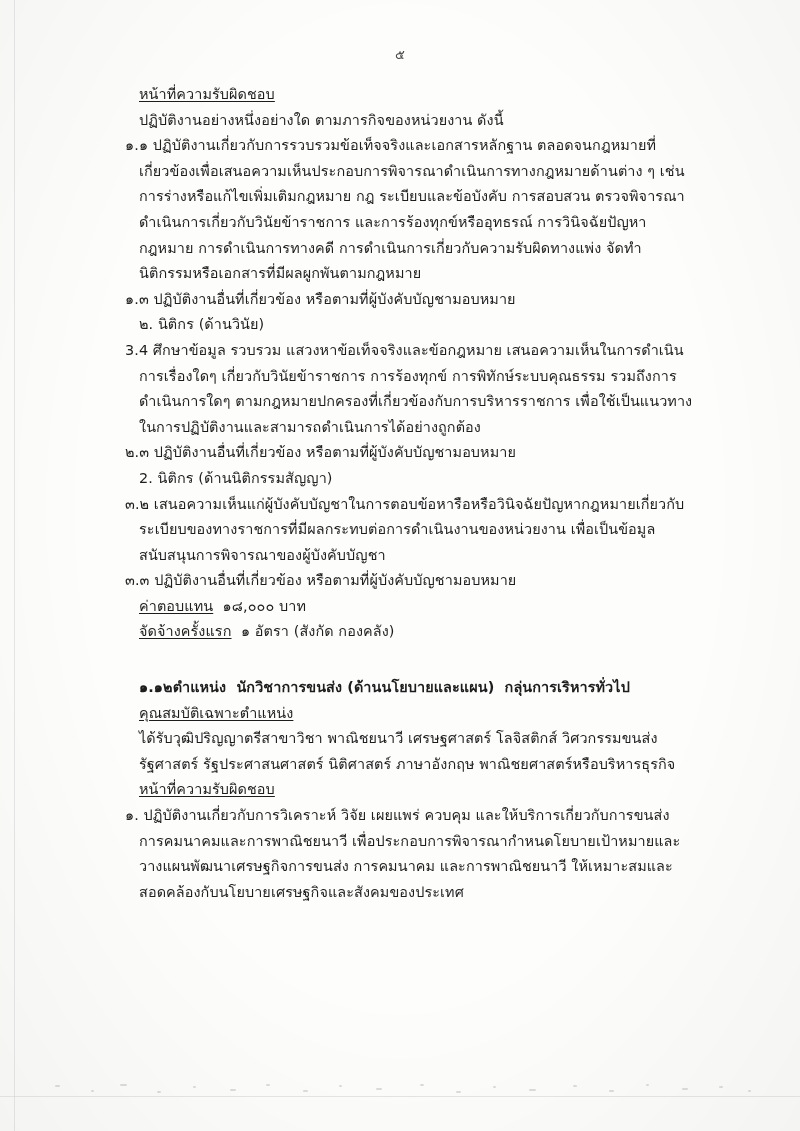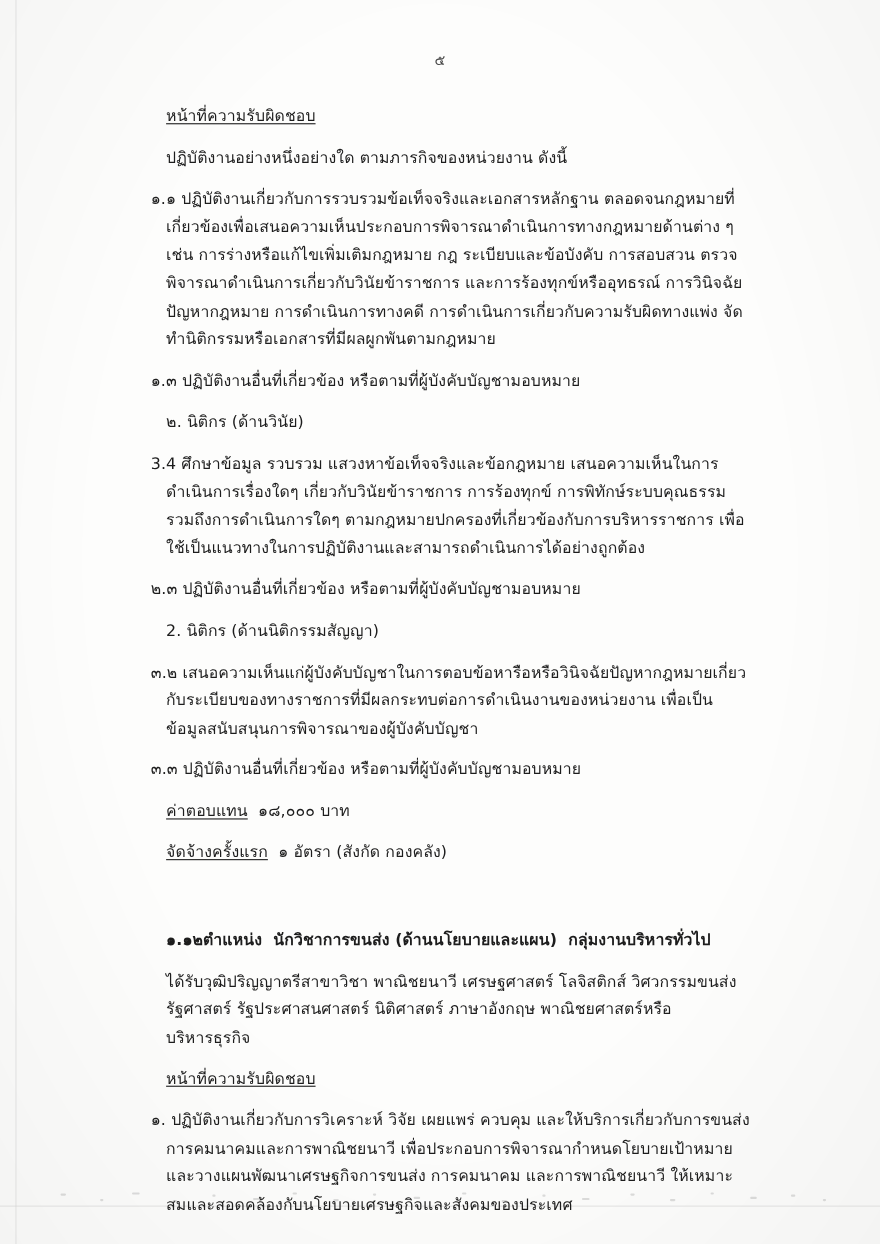--- a/index.html
+++ b/index.html
@@ -63,21 +63,21 @@
     text-decoration: underline;
     text-underline-offset: 2px;
     text-decoration-thickness: 1px;
   }
 
   .ind-1 { padding-left: 0px; }
   .ind-2 { padding-left: 14px; }
   .ind-hang-1 { padding-left: 14px; text-indent: -14px; }
 
   .blk {
-    margin: 12px;
+    margin: 0;
     padding: 0;
   }
   .gap-lg { height: 30px; }
 
   .heading-bold {
     font-weight: 700;
   }
 
   
   .speckles {
@@ -147,23 +147,26 @@
       <span class="u">ค่าตอบแทน</span><span>&nbsp;&nbsp;</span><span>๑๘,๐๐๐ บาท</span>
     </div>
 
     <div class="blk line ind-2">
       <span class="u">จัดจ้างครั้งแรก</span><span>&nbsp;&nbsp;</span><span>๑ อัตรา (สังกัด กองคลัง)</span>
     </div>
 
     <div class="gap-lg"></div>
 
     <div class="blk line heading-bold">
-      <span>๑.๑๒</span><span>ตำแหน่ง</span><span>&nbsp;&nbsp;</span><span>นักวิชาการขนส่ง (ด้านนโยบายและแผน)</span><span>&nbsp;&nbsp;</span><span>กลุ่มงานบริหารทั่วไป</span>
+      <span>๑.๑๒</span><span>ตำแหน่ง</span><span>&nbsp;&nbsp;</span><span>นักวิชาการขนส่ง (ด้านนโยบายและแผน)</span><span>&nbsp;&nbsp;</span><span>กลุ่นการเริหารทั่วไป</span>
     </div>
 
+    <div class="blk line ind-2">
+      <span class="u">คุณสมบัติเฉพาะตำแหน่ง</span>
+    </div>
 
     <div class="blk wrap ind-1">ได้รับวุฒิปริญญาตรีสาขาวิชา พาณิชยนาวี เศรษฐศาสตร์ โลจิสติกส์  วิศวกรรมขนส่ง รัฐศาสตร์ รัฐประศาสนศาสตร์ นิติศาสตร์ ภาษาอังกฤษ พาณิชยศาสตร์หรือบริหารธุรกิจ</div>
 
     <div class="blk line ind-2">
       <span class="u">หน้าที่ความรับผิดชอบ</span>
     </div>
 
     <div class="blk wrap ind-hang-1">๑. ปฏิบัติงานเกี่ยวกับการวิเคราะห์ วิจัย เผยแพร่ ควบคุม และให้บริการเกี่ยวกับการขนส่ง การคมนาคมและการพาณิชยนาวี เพื่อประกอบการพิจารณากำหนดโยบายเป้าหมายและวางแผนพัฒนาเศรษฐกิจการขนส่ง การคมนาคม และการพาณิชยนาวี ให้เหมาะสมและสอดคล้องกับนโยบายเศรษฐกิจและสังคมของประเทศ</div>
 
   </div>

